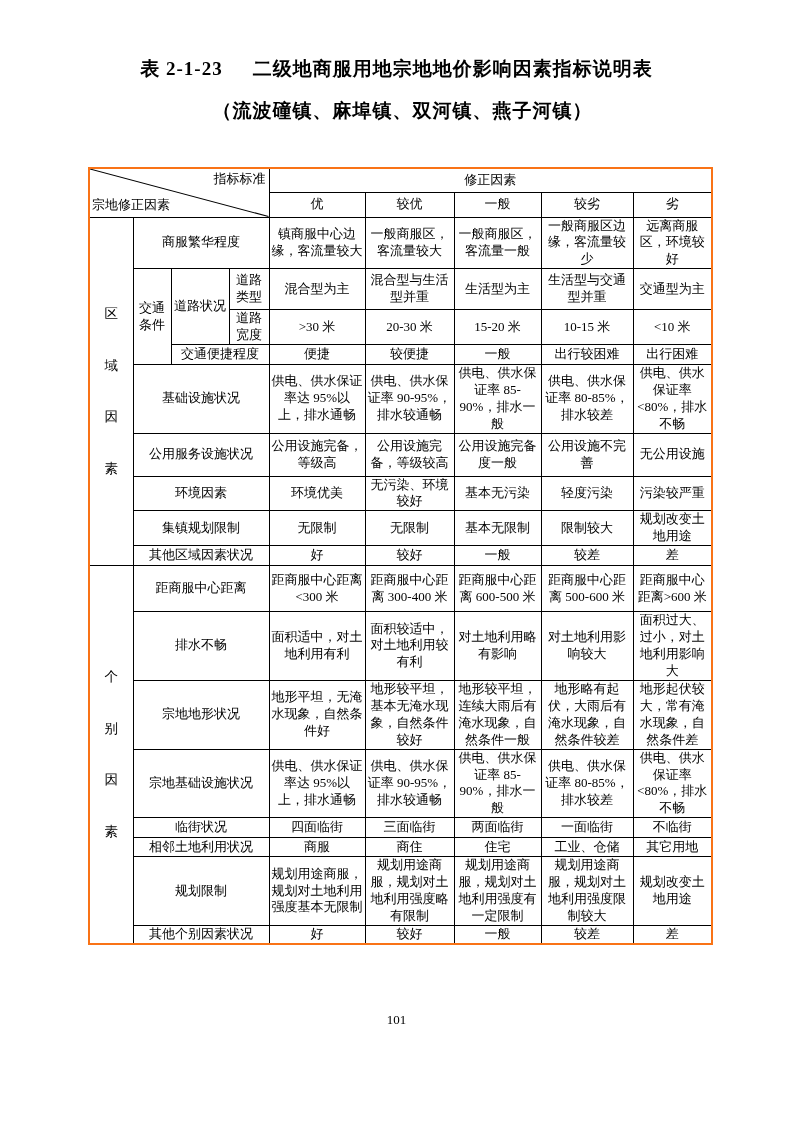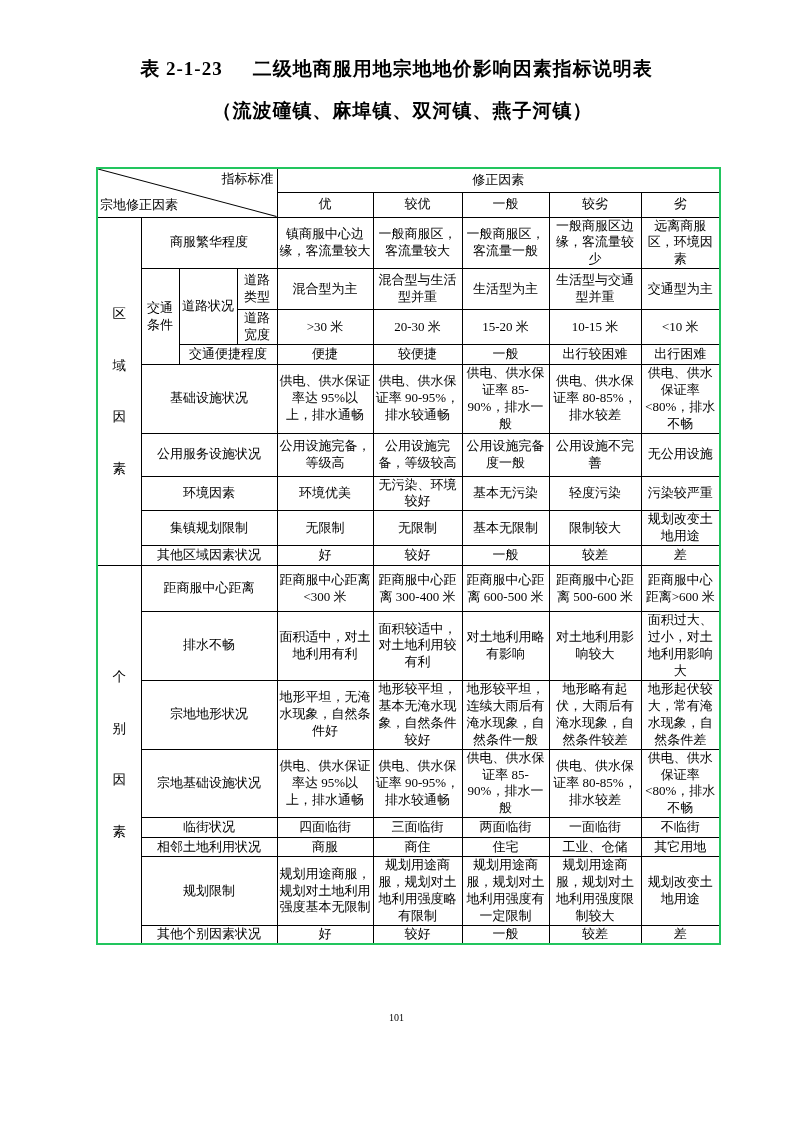--- a/index.html
+++ b/index.html
@@ -27,22 +27,21 @@
     letter-spacing:1px;
     margin-left:12px;
   }
   table.factors {
     position:absolute;
     left:88px; top:167px;
     width:623px;
     border-collapse:collapse;
     table-layout:fixed;
     font-size:13px;
-    border:2px solid #22c55e;
-    margin-left:8px;
+    border:2px solid #f97316;
   }
   table.factors td {
     border:1px solid #000;
     text-align:center;
     vertical-align:middle;
     padding:0 2px;
     line-height:1.3;
     overflow:hidden;
   }
   td.corner { position:relative; padding:0; }
@@ -56,21 +55,21 @@
     align-items:center;
     justify-content:center;
     gap:34px;
     font-size:13.5px;
   }
   .page-number {
     position:absolute;
     top:1012px; left:0;
     width:100%;
     text-align:center;
-    font-size:10px;
+    font-size:13px;
   }
 </style>
 </head>
 <body>
 
 <div class="page">
 
   <div class="doc-title">
     <span>表 2-1-23</span><span class="gap"></span><span>二级地商服用地宗地地价影响因素指标说明表</span>
   </div>
@@ -114,21 +113,21 @@
               <div>域</div>
               <div>因</div>
               <div>素</div>
             </span>
           </td>
       <td colspan="3">商服繁华程度</td>
       <td>镇商服中心边缘，客流量较大</td>
       <td>一般商服区，客流量较大</td>
       <td>一般商服区，客流量一般</td>
       <td>一般商服区边缘，客流量较少</td>
-      <td>远离商服区，环境因素</td>
+      <td>远离商服区，环境较好</td>
     </tr>
     <tr style="height:41px">
       <td rowspan="3">交通条件</td>
       <td rowspan="2">道路状况</td>
       <td>道路类型</td>
       <td>混合型为主</td>
       <td>混合型与生活型并重</td>
       <td>生活型为主</td>
       <td>生活型与交通型并重</td>
       <td>交通型为主</td>

